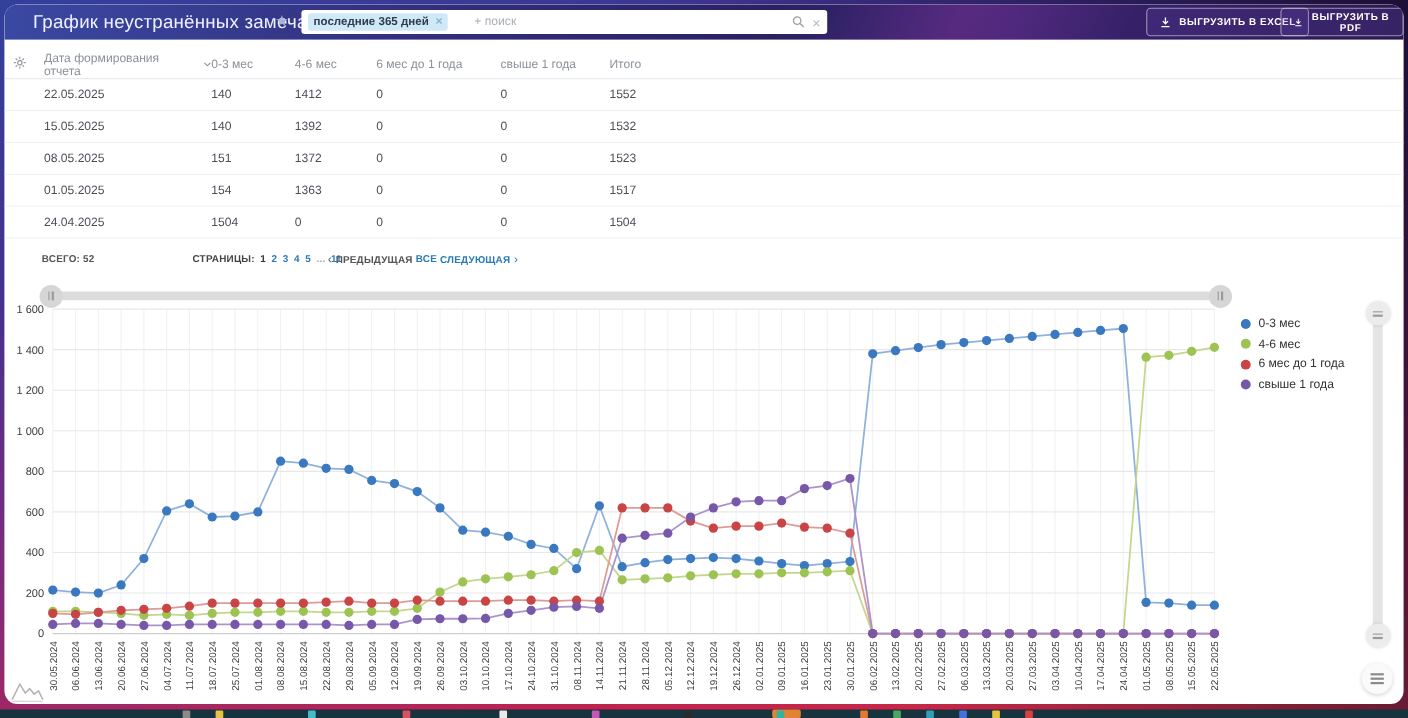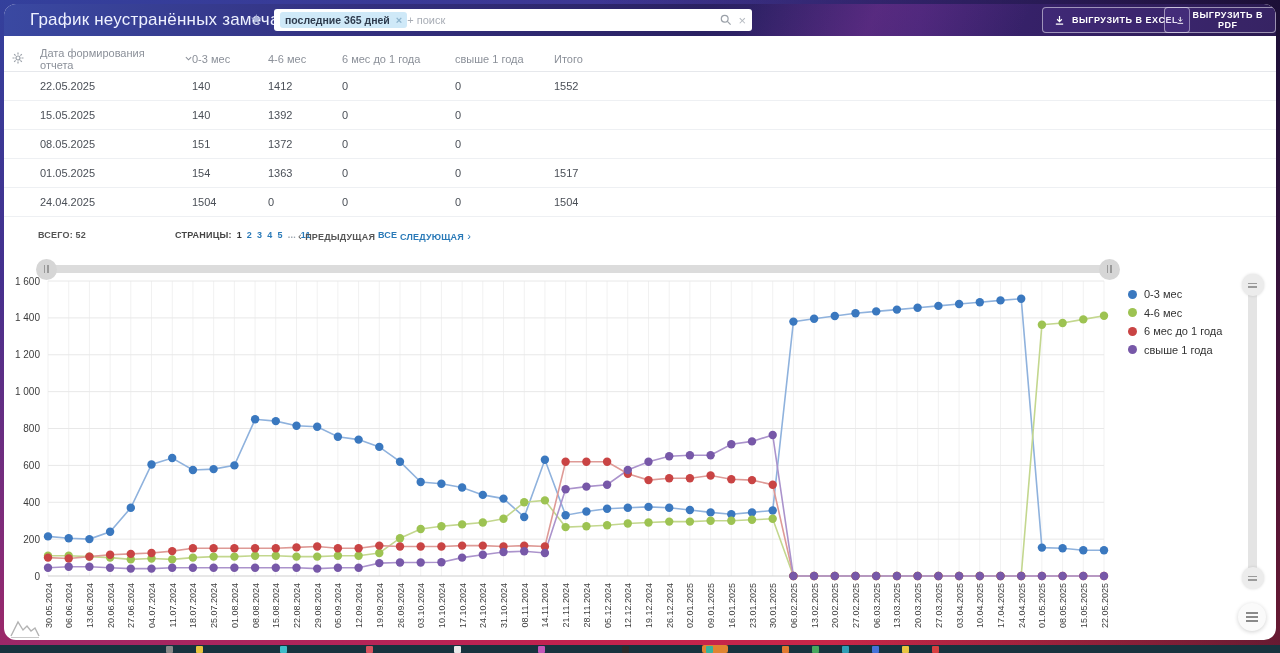--- a/index.html
+++ b/index.html
@@ -32,21 +32,21 @@
   .fav-star{ position:absolute; left:246px; top:7px; font-size:14px; color:#a9b2d8; cursor:pointer; z-index:2;}
   .searchbox{
     position:absolute; left:270px; top:5px; width:478px; height:22px;
     background:#fff; border-radius:3px; display:flex; align-items:center; padding:0 6px; z-index:2;
   }
   .chip{
     background:#cfe9f8; border-radius:3px; height:16px; display:flex; align-items:center;
     padding:0 5px; font-size:10.5px; color:#2f3c4e; white-space:nowrap;font-weight:bold;
   }
   .chip .chip-x{ margin-left:6px; color:#8db3cc; font-size:11px; cursor:pointer; }
-  .search-ph{ margin-left:0; font-size:11px; color:#a8adb5; flex:1 1 auto; }
+  .search-ph{ margin-left:24px; font-size:11px; color:#a8adb5; flex:1 1 auto; }
   .sb-icons{ display:flex; align-items:center; gap:6px; }
   .sb-clear{ color:#b5bac0; font-size:13px; cursor:pointer; }
   .export-btn{
     position:absolute; top:3px; height:25px; border:1px solid rgba(255,255,255,.5); border-radius:4px;
     background:rgba(110,80,190,.18); color:#fff; font-size:9px; font-weight:bold; letter-spacing:.5px;
     display:flex; align-items:center; gap:7px; padding:12px 11px; cursor:pointer; z-index:2;
     font-family:"Liberation Sans", sans-serif;
   }
   .export-btn.excel{ left:1038px; }
   .export-btn.pdf{ left:1160px; }
@@ -187,28 +187,30 @@
           <span>0</span>
           <span>1552</span>
         </div>
         <div class="trow body">
           <span></span>
           <span>15.05.2025</span>
           <span>140</span>
           <span>1392</span>
           <span>0</span>
           <span>0</span>
+          <span>1532</span>
         </div>
         <div class="trow body">
           <span></span>
           <span>08.05.2025</span>
           <span>151</span>
           <span>1372</span>
           <span>0</span>
           <span>0</span>
+          <span>1523</span>
         </div>
         <div class="trow body">
           <span></span>
           <span>01.05.2025</span>
           <span>154</span>
           <span>1363</span>
           <span>0</span>
           <span>0</span>
           <span>1517</span>
         </div>

